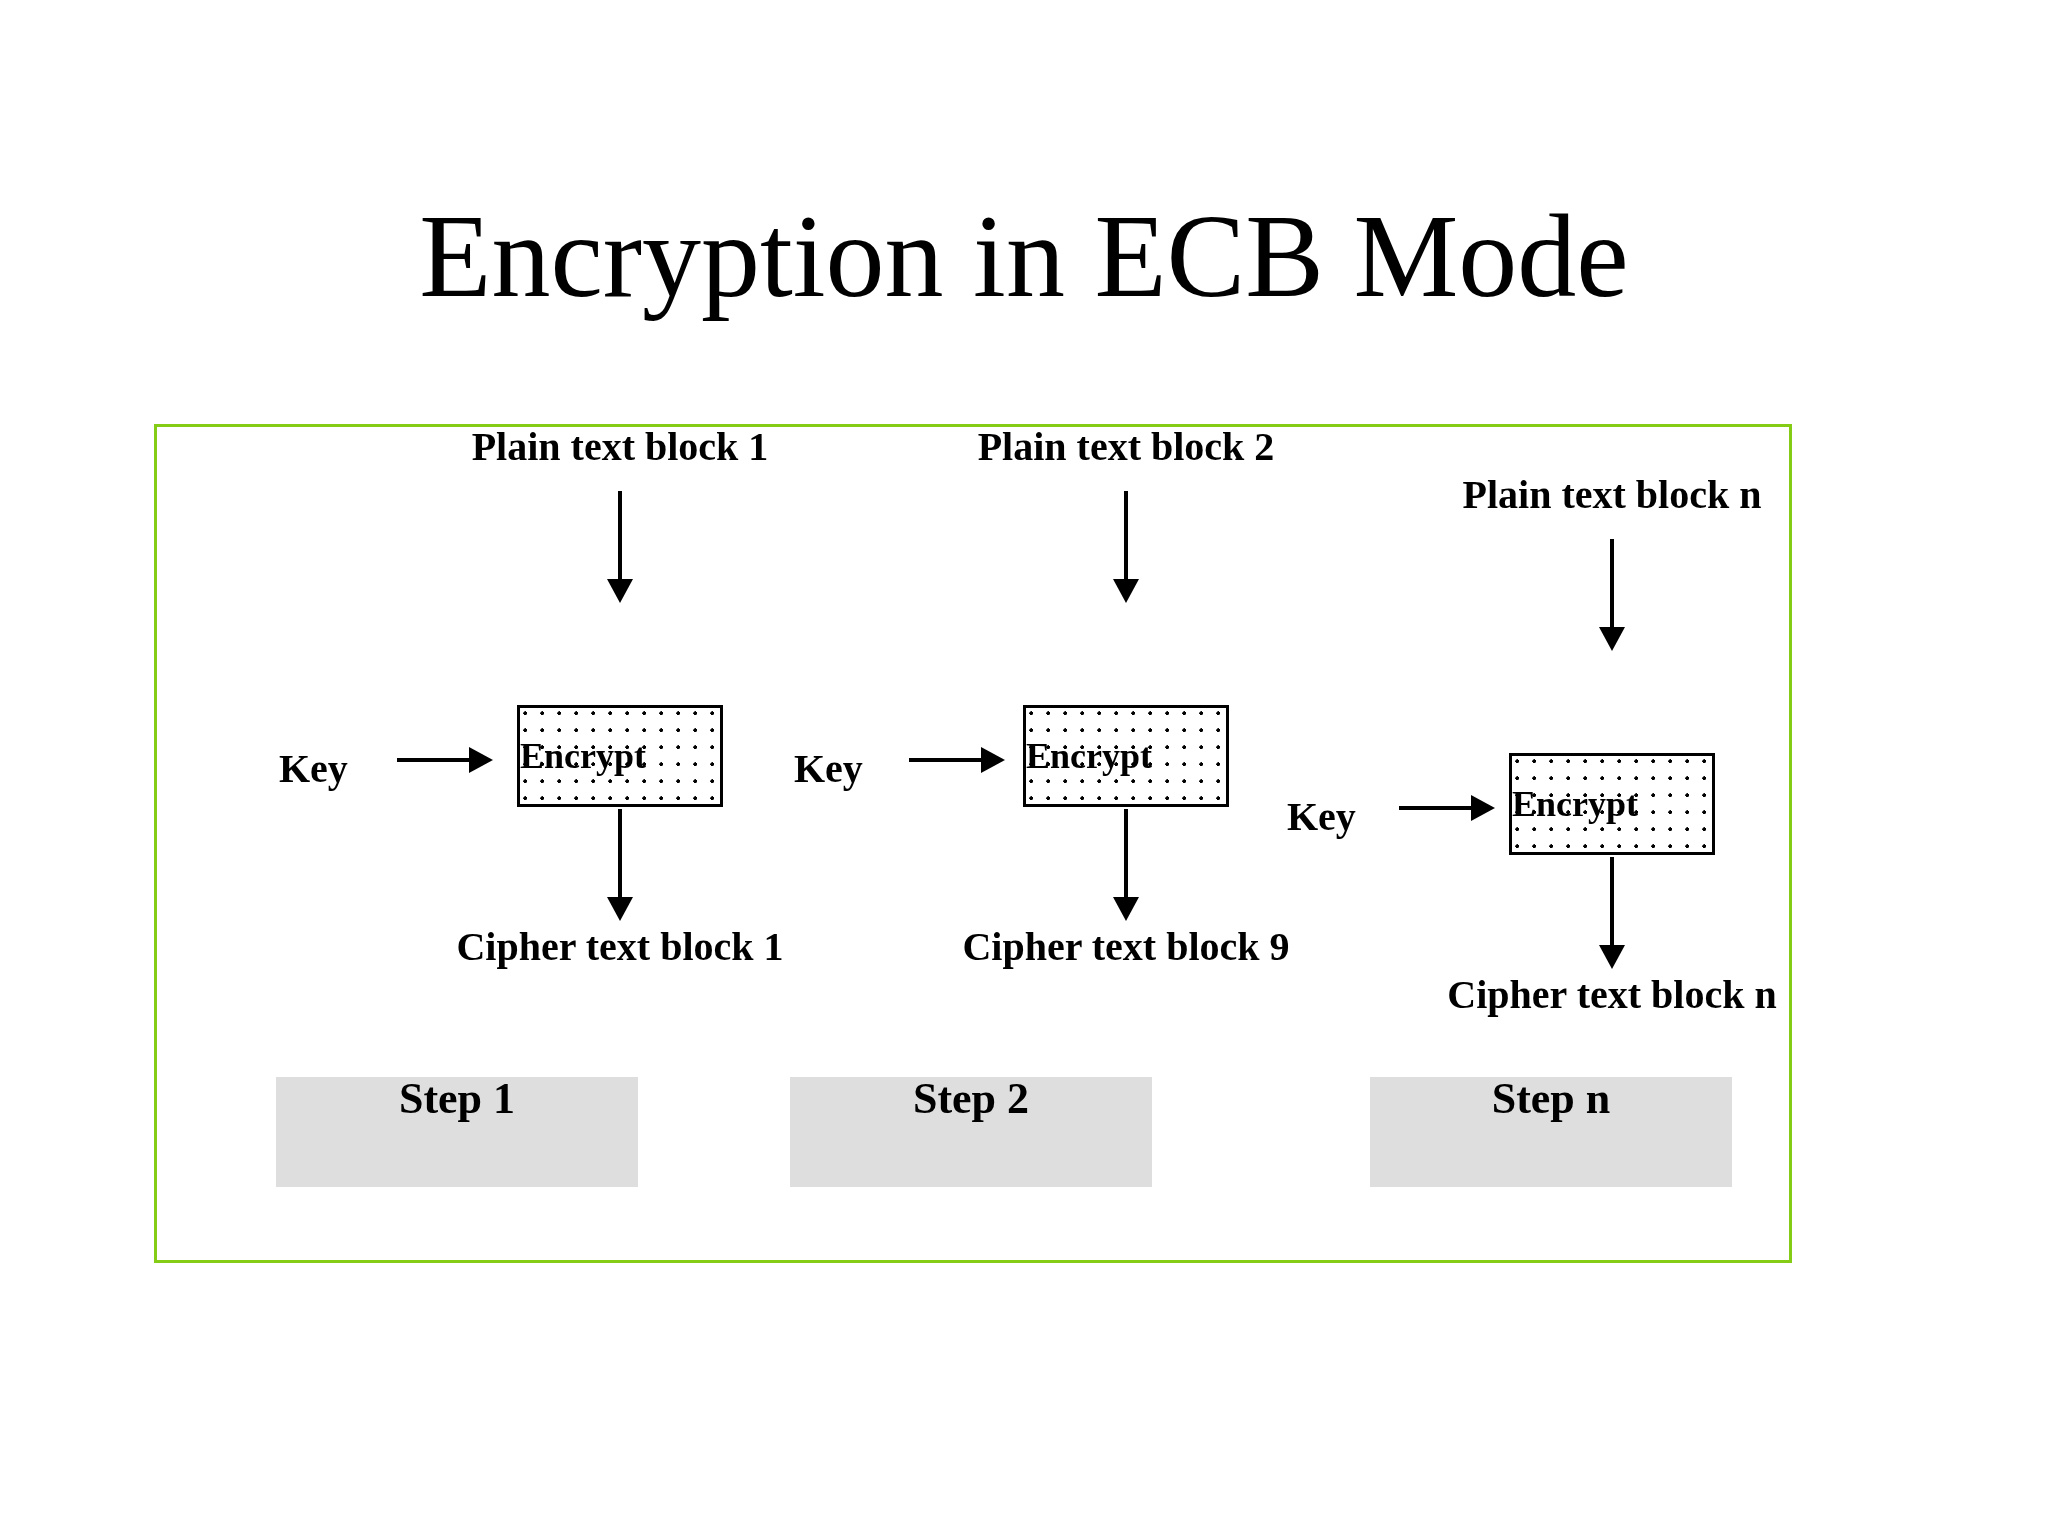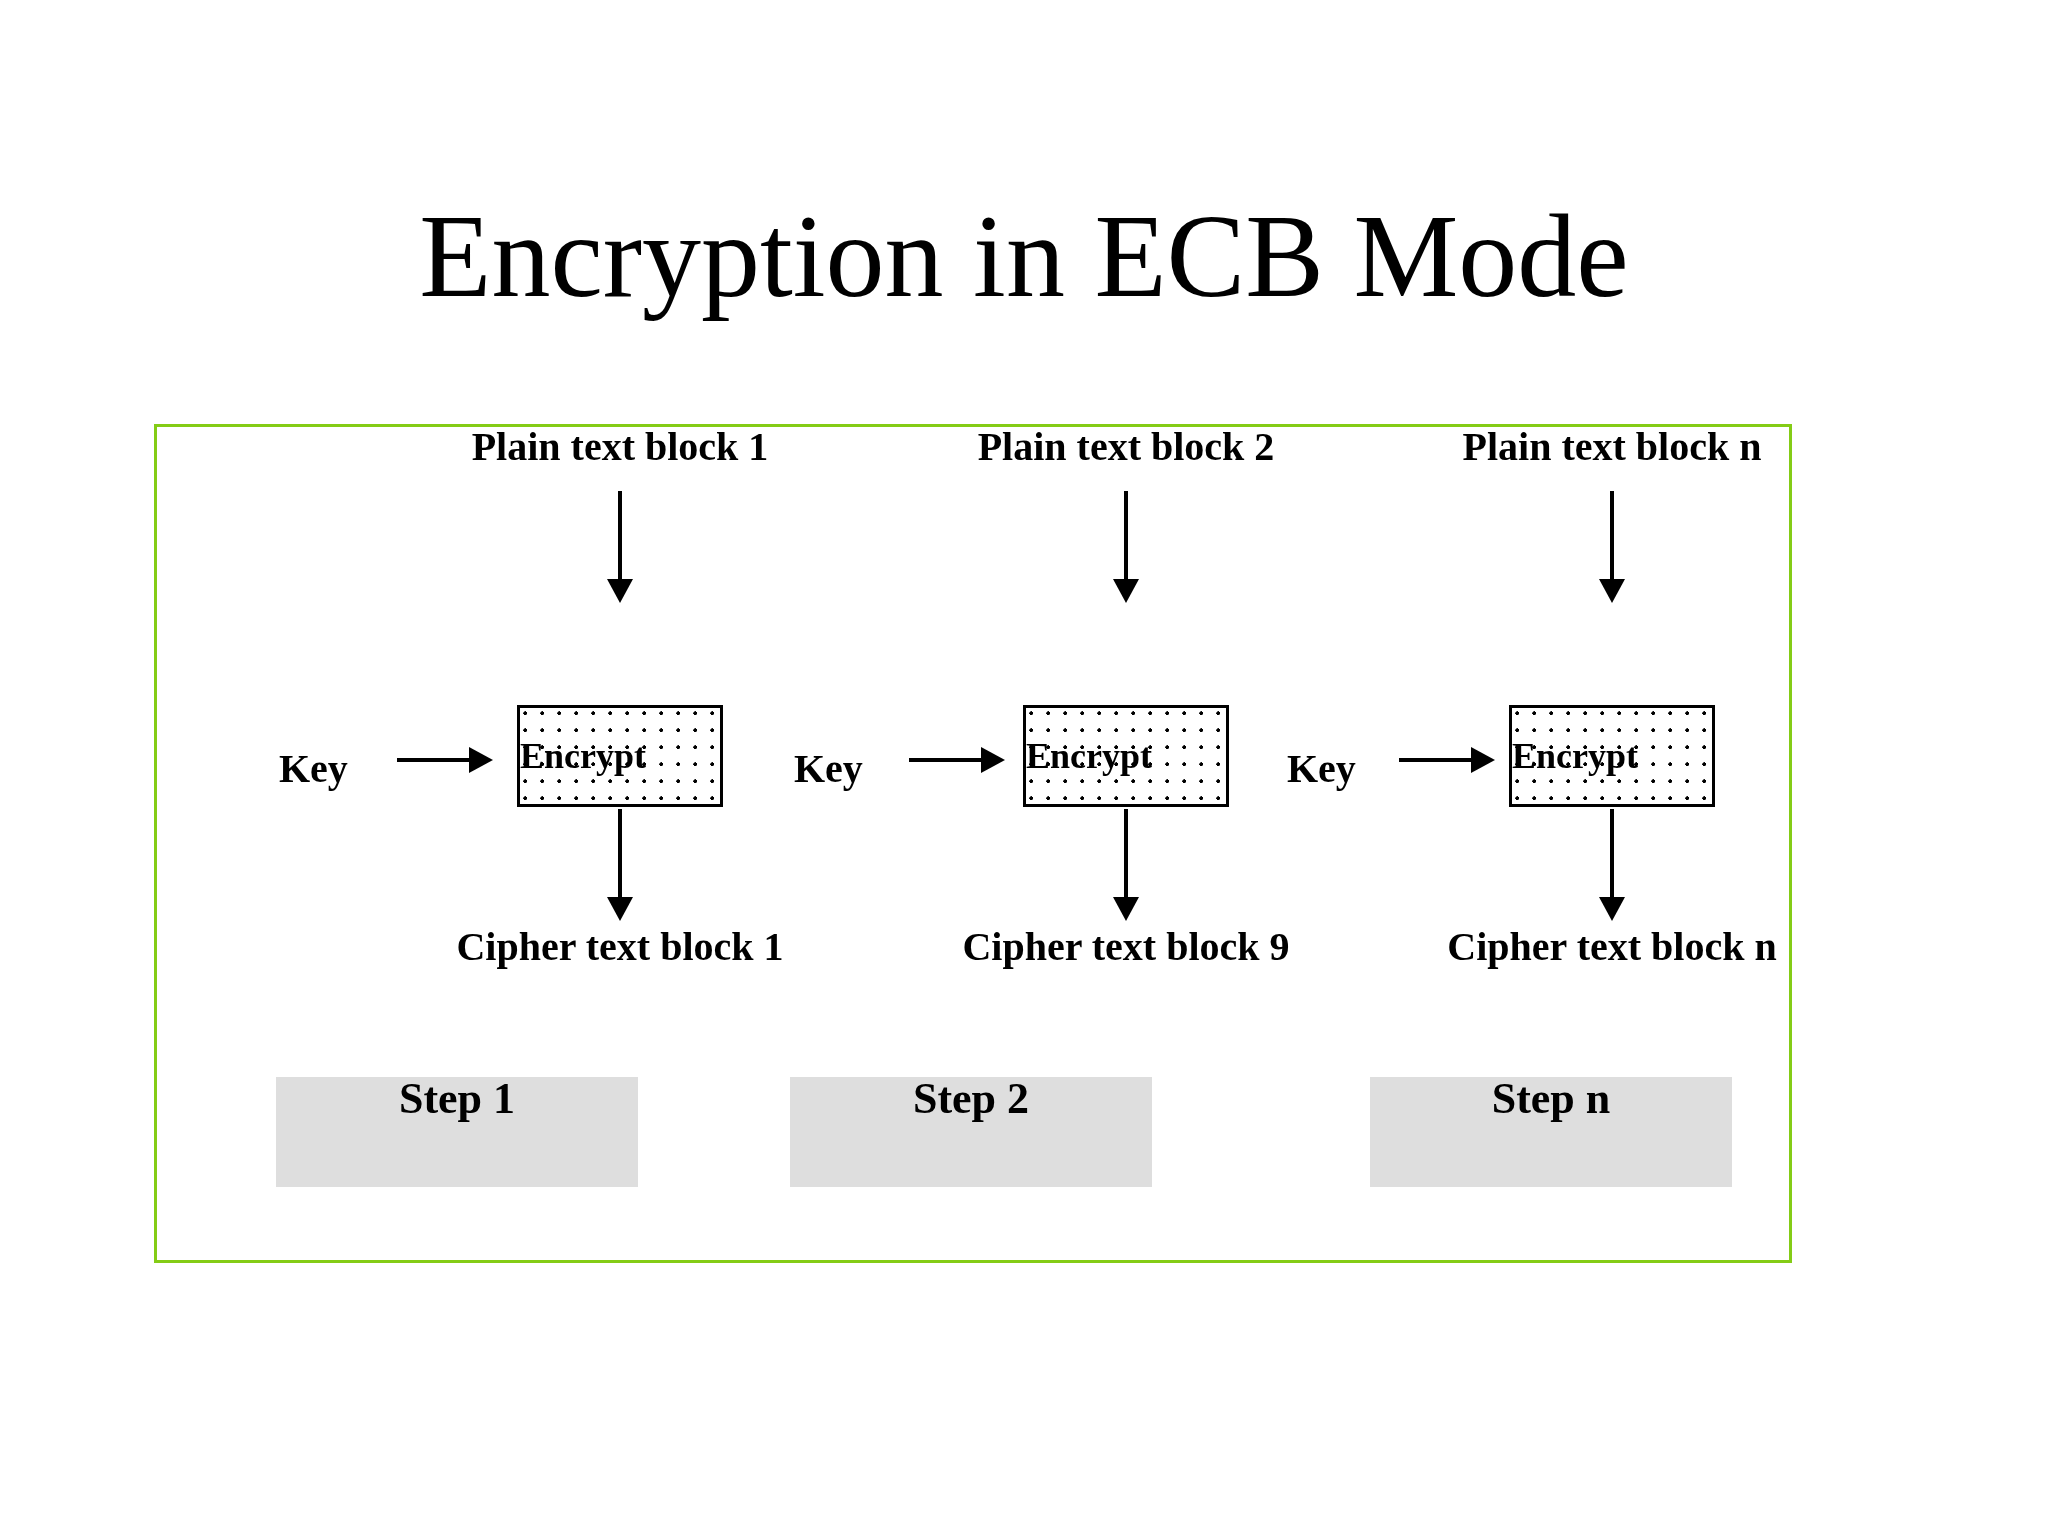--- a/index.html
+++ b/index.html
@@ -242,21 +242,21 @@
       </div>
 
       <div class="arrow-v arrow-down-bottom">
         <div class="shaft"></div>
         <div class="head"></div>
       </div>
 
       <div class="cipher-label">Cipher text block 9</div>
     </div>
 
-    <div class="pipeline" style="left:1130px; width:650px;">
+    <div class="pipeline" style="left:1130px; width:650px;margin-top:48px;">
 
       <div class="plain-label">Plain text block n</div>
 
       <div class="arrow-v arrow-down-top">
         <div class="shaft"></div>
         <div class="head"></div>
       </div>
 
       <div class="key-label">Key</div>
 

